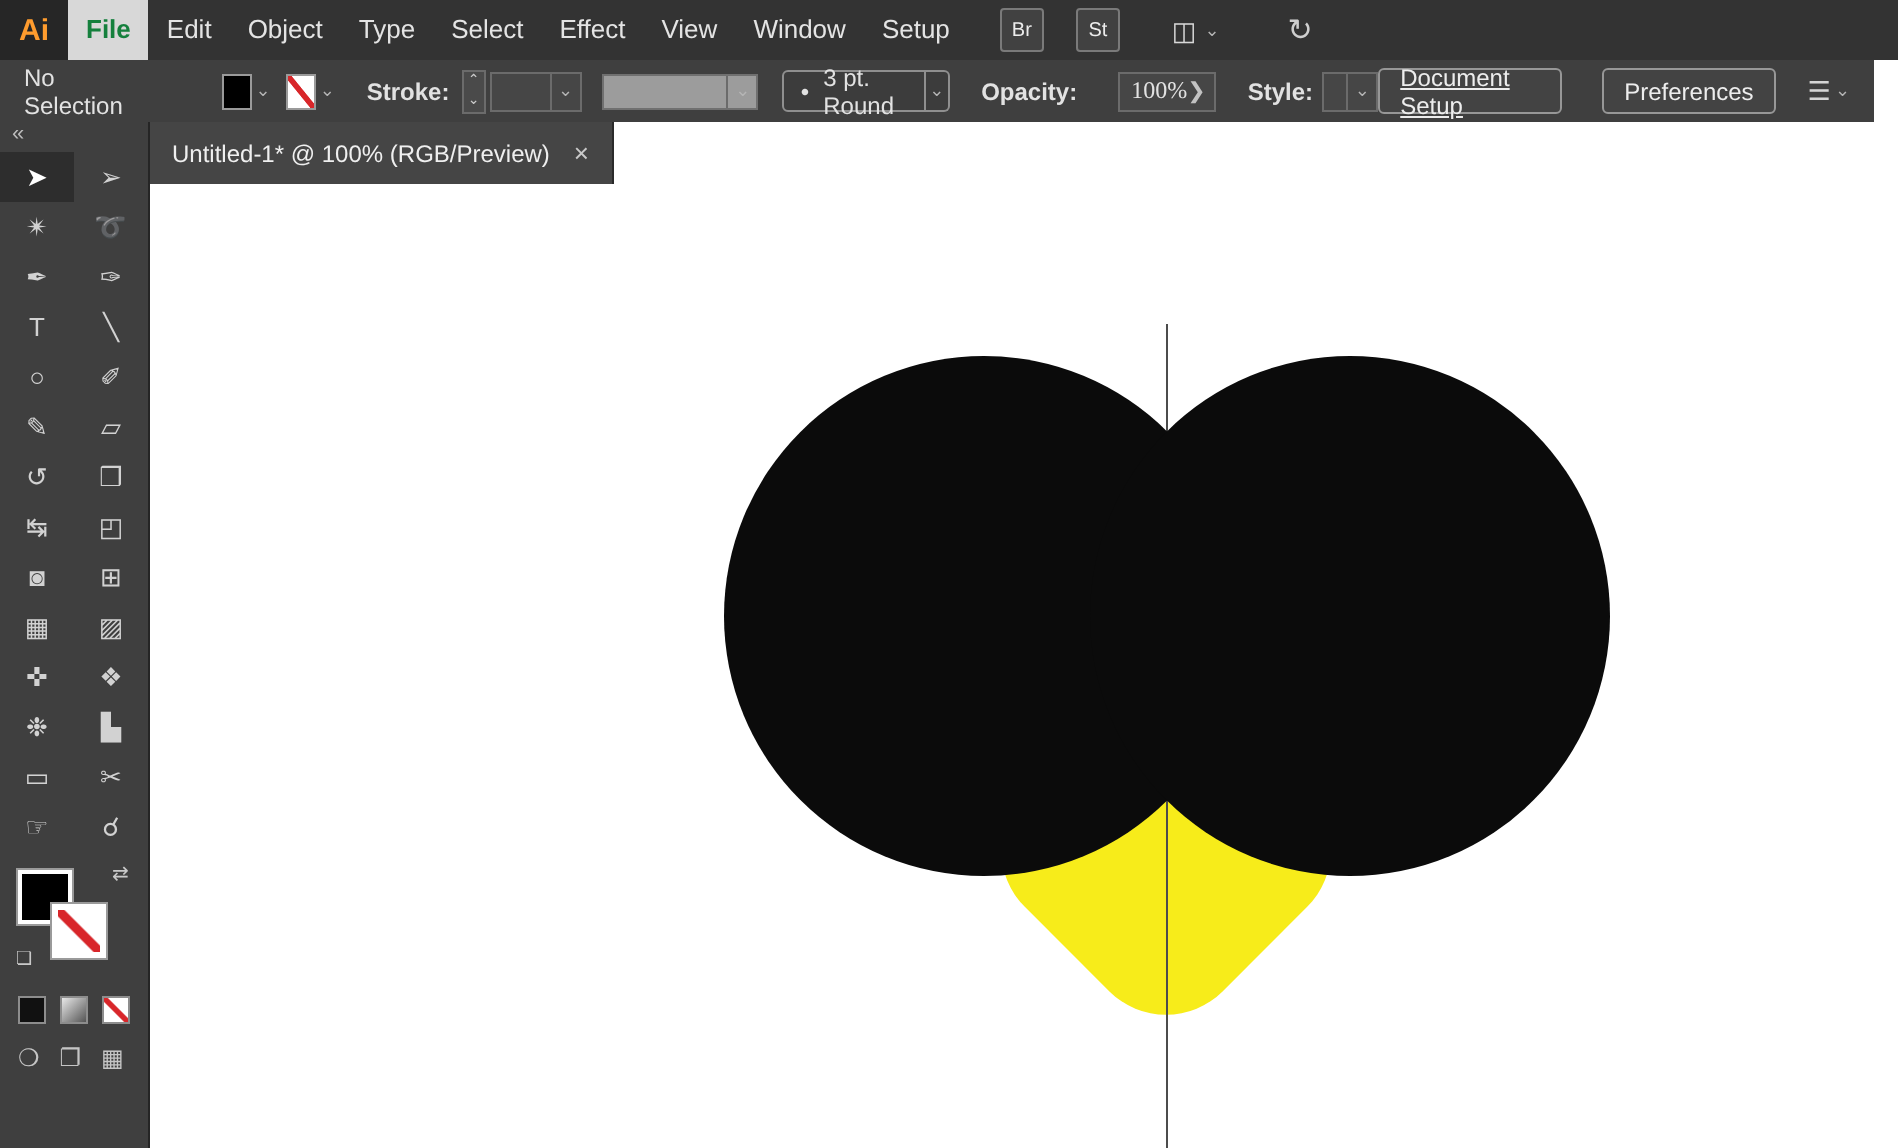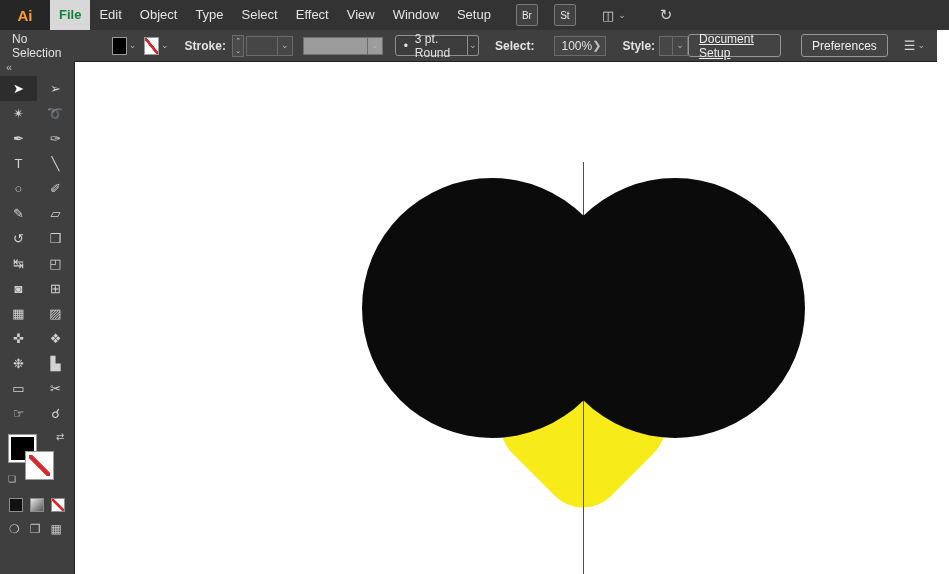--- a/index.html
+++ b/index.html
@@ -2,21 +2,21 @@
 <html><head>
 <meta charset="utf-8">
 <style>
   html,body{margin:0;padding:0;background:#888;}
   .app{position:relative;width:949px;height:574px;background:#fff;overflow:hidden;
        font-family:"Liberation Sans",sans-serif;-webkit-font-smoothing:antialiased;}
 
   
   .menubar{position:absolute;left:0;top:0;right:0;height:30px;background:#333;
            display:flex;align-items:center;font-size:13px;color:#e4e4e4;}
-  .logo{width:50px;height:30px;display:flex;align-items:center;justify-content:center;
+  .logo{width:34px;height:30px;display:flex;align-items:center;justify-content:center;
         background:#262626;color:#ff9c2e;font-weight:700;font-size:15px;}
   .menu-item{padding:8px 9px;cursor:default;line-height:14px;}
   .menu-item.active{background:#d8d8d8;color:#15803d;font-weight:bold;}
   .appbar-btn{width:20px;height:20px;border:1px solid #7a7a7a;background:#414141;color:#ececec;
               font-size:10px;display:flex;align-items:center;justify-content:center;
               margin-left:16px;border-radius:2px;}
   .appbar-btn:first-of-type{margin-left:26px;}
   .ws{margin-left:26px;display:flex;align-items:center;gap:4px;color:#d8d8d8;}
   .ws-glyph{font-size:13px;}
   .sync{margin-left:34px;color:#cfcfcf;font-size:15px;}
@@ -37,21 +37,21 @@
   .combo{height:20px;border:1px solid #6b6b6b;background:#464646;display:flex;align-items:center;box-sizing:border-box;}
   .w-combo{width:58px;margin-left:2px;justify-content:flex-end;}
   .dd{width:14px;height:100%;border-left:1px solid #6b6b6b;display:flex;align-items:center;justify-content:center;}
   .slab{width:100px;height:18px;margin-left:10px;background:#9c9c9c;border:1px solid #707070;
         display:flex;justify-content:flex-end;align-items:center;box-sizing:border-box;}
   .brush-wrap{display:flex;align-items:center;margin-left:12px;}
   .brush{height:21px;border:1px solid #8f8f8f;border-radius:3px 0 0 3px;background:#3c3c3c;
          display:flex;align-items:center;padding:0 8px;gap:7px;box-sizing:border-box;}
   .brush-dd{height:21px;width:15px;border:1px solid #8f8f8f;border-left:none;border-radius:0 3px 3px 0;
             display:flex;align-items:center;justify-content:center;background:#3c3c3c;box-sizing:border-box;}
-  .op-combo{width:58px;margin-left:20px;justify-content:flex-end;padding-left:6px;box-sizing:border-box;}
+  .op-combo{width:58px;margin-left:20px;justify-content:flex-end;padding-left:6px;box-sizing:border-box;font-family:Liberation Serif, serif;}
   .chev-r{color:#c2c2c2;font-size:11px;padding-right:4px;}
   .style-combo{width:36px;margin-left:4px;justify-content:flex-end;}
   .btn{height:21px;border:1px solid #979797;border-radius:3px;background:#434343;color:#ededed;
        padding:0 10px;font-size:12px;display:flex;align-items:center;}
   .doc-btn{margin-left:auto;text-decoration:underline;}
   .pref-btn{margin-left:20px;}
   .align{margin:0 12px 0 16px;color:#d5d5d5;font-size:13px;display:flex;align-items:center;gap:2px;}
 
   
   .toolbar{position:absolute;left:0;top:61px;bottom:0;width:75px;background:#3f3f3f;
@@ -144,21 +144,21 @@
     <span class="brush-wrap">
       <span class="brush">
         <span>•</span>
         <span>3 pt. Round</span>
       </span>
       <span class="brush-dd">
           <span class="chev"></span>
         </span>
     </span>
 
-    <span class="lbl">Select:</span>
+    <span class="lbl">Opacity:</span>
     <span class="combo op-combo">
       <span>100%</span>
       <span class="chev-r">❯</span>
     </span>
 
     <span class="lbl">Style:</span>
     <span class="combo style-combo">
       <span class="dd">
           <span class="chev"></span>
         </span>
@@ -274,20 +274,26 @@
       <span class="mini mini-none"></span>
     </div>
 
     <div class="tb-bottom">
       <span>❍</span>
       <span>❐</span>
       <span>▦</span>
     </div>
   </div>
 
+  <div class="tabbar">
+    <div class="tab">
+      <span>Untitled-1* @ 100% (RGB/Preview)</span>
+      <span class="tab-close">×</span>
+    </div>
+  </div>
 
   <div class="canvas">
     <div class="diamond"></div>
     <div class="vline"></div>
     <div class="circle c-left"></div>
     <div class="circle c-right"></div>
   </div>
 
 </div>
 

